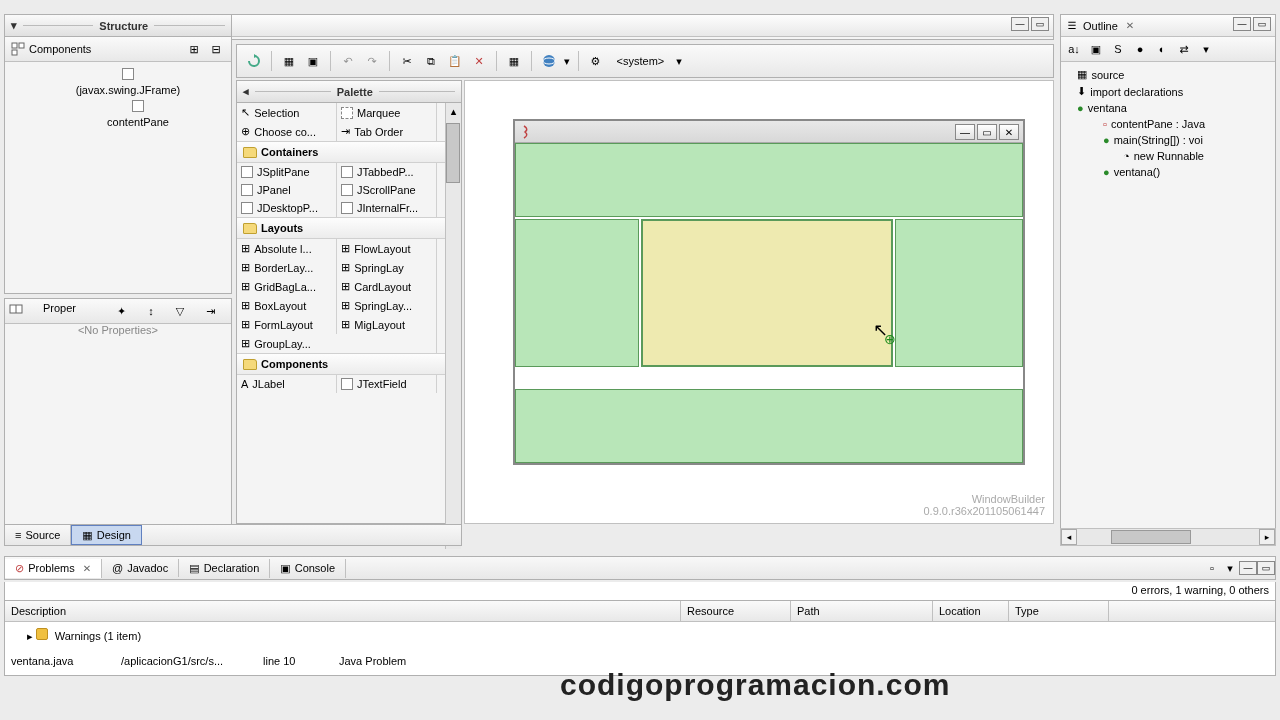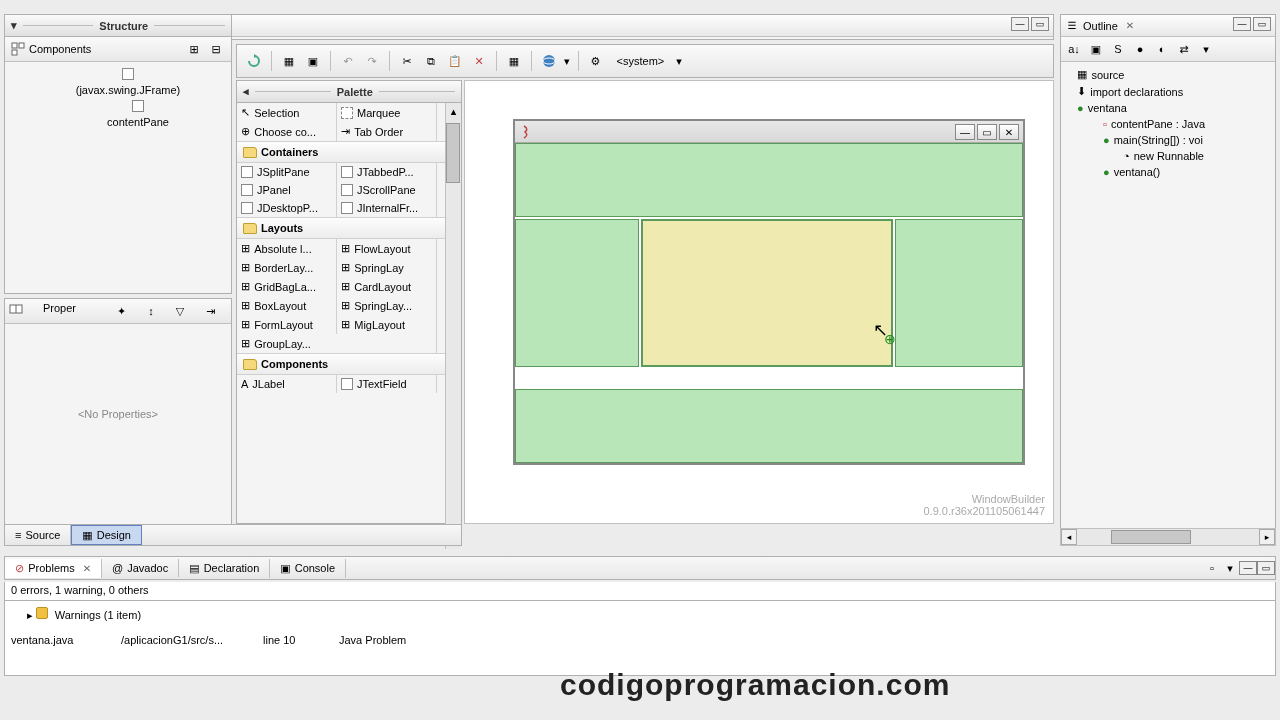--- a/index.html
+++ b/index.html
@@ -20,21 +20,21 @@
 .components-bar{background:linear-gradient(#fafafa,#e8e8e8);border-bottom:1px solid #c0c0c0;padding:3px 6px;display:flex;align-items:center;gap:4px;}
 .tree{padding:4px 6px;}
 .tree-item{display:flex;align-items:center;gap:4px;padding:2px 0;flex-direction:column;}
 .tree-indent{padding-left:20px;}
 .tree-indent2{padding-left:40px;}
 .box-icon{width:12px;height:12px;border:1px solid #888;background:#fff;}
 
 
 .properties{left:4px;top:298px;width:228px;height:240px;}
 .prop-bar{display:flex;align-items:flex-start;padding:3px 4px;gap:20px;border-bottom:1px solid #c0c0c0;background:linear-gradient(#fafafa,#e8e8e8);}
-.prop-content{display:flex;align-items:center;justify-content:center;height:180px;color:#888;}
+.prop-content{display:flex;justify-content:center;height:180px;color:#888;}
 .icon-btn{width:18px;height:18px;display:flex;align-items:center;justify-content:center;border:1px solid transparent;}
 
 
 .palette-panel{left:236px;top:44px;width:226px;height:480px;}
 .palette-title{background:linear-gradient(#fafafa,#e0e0e0);border-bottom:1px solid #b0b0b0;padding:4px 6px;display:flex;align-items:center;gap:6px;font-weight:bold;color:#333;}
 .palette-title .lines{flex:1;border-top:1px solid #bbb;}
 .palette-body{height:446px;overflow:hidden;position:relative;}
 .palette-row{display:flex;}
 .palette-cell{width:100px;padding:3px 4px;display:flex;align-items:center;gap:4px;border-right:1px solid #d0d0d0;cursor:pointer;}
 .palette-cell.wide{width:200px;}
@@ -74,21 +74,21 @@
 
 .outline{left:1060px;top:14px;width:216px;height:530px;}
 .outline-toolbar{display:flex;padding:3px 4px;gap:4px;border-bottom:1px solid #c0c0c0;background:linear-gradient(#fafafa,#e8e8e8);}
 .outline-tree{padding:4px;}
 .outline-item{display:flex;align-items:center;gap:4px;padding:2px 0;white-space:nowrap;overflow:hidden;}
 
 
 .bottom-tabs{left:4px;top:556px;width:1272px;height:24px;position:absolute;background:linear-gradient(#f8f8f8,#e8e8e8);border:1px solid #b0b0b0;display:flex;align-items:center;}
 .bottom-tab{padding:3px 10px;display:flex;align-items:center;gap:4px;border-right:1px solid #c0c0c0;}
 .bottom-tab.active{background:#fff;}
-.bottom-status{left:4px;top:582px;width:1272px;height:18px;position:absolute;padding:2px 6px;background:#fff;border-left:1px solid #b0b0b0;border-right:1px solid #b0b0b0;}
+.bottom-status{left:4px;top:582px;width:1272px;height:18px;position:absolute;padding:2px 6px;background:#fff;border-left:1px solid #b0b0b0;border-right:1px solid #b0b0b0;text-align:right;}
 .bottom-table{left:4px;top:600px;width:1272px;height:76px;position:absolute;background:#fff;border:1px solid #b0b0b0;}
 .bt-header{display:flex;background:linear-gradient(#fafafa,#e8e8e8);border-bottom:1px solid #c0c0c0;}
 .bt-cell{padding:4px 6px;border-right:1px solid #c0c0c0;}
 .bt-row{display:flex;padding:2px 0;}
 .bt-row .bt-cell{border-right:none;}
 .warn-icon{width:12px;height:12px;background:#f0c040;border:1px solid #c09020;border-radius:2px;display:inline-block;margin-right:4px;}
 
 
 .hscroll{left:1060px;top:528px;width:216px;height:18px;position:absolute;background:#e8e8e8;border:1px solid #c0c0c0;display:flex;align-items:center;}
 .hscroll-arrow{width:16px;height:16px;background:#f0f0f0;border:1px solid #aaa;display:flex;align-items:center;justify-content:center;font-size:9px;}
@@ -473,20 +473,27 @@
     <div style="flex:1"></div>
     <span class="icon-btn">▫</span>
     <span class="icon-btn">▾</span>
     <div class="win-btn">—</div>
     <div class="win-btn">▭</div>
   </div>
   <div class="bottom-status">
     <span>0 errors, 1 warning, 0 others</span>
   </div>
   <div class="bottom-table">
+    <div class="bt-header">
+      <div class="bt-cell" style="width:676px;"><span>Description</span></div>
+      <div class="bt-cell" style="width:110px;"><span>Resource</span></div>
+      <div class="bt-cell" style="width:142px;"><span>Path</span></div>
+      <div class="bt-cell" style="width:76px;"><span>Location</span></div>
+      <div class="bt-cell" style="width:100px;"><span>Type</span></div>
+    </div>
     <div class="bt-row">
       <div class="bt-cell" style="width:676px;padding-left:22px;">
         <span>▸</span>
         <span class="warn-icon"></span>
         <span>Warnings (1 item)</span>
       </div>
     </div>
     <div class="bt-row">
       <div class="bt-cell" style="width:110px;"><span>ventana.java</span></div>
       <div class="bt-cell" style="width:142px;"><span>/aplicacionG1/src/s...</span></div>

